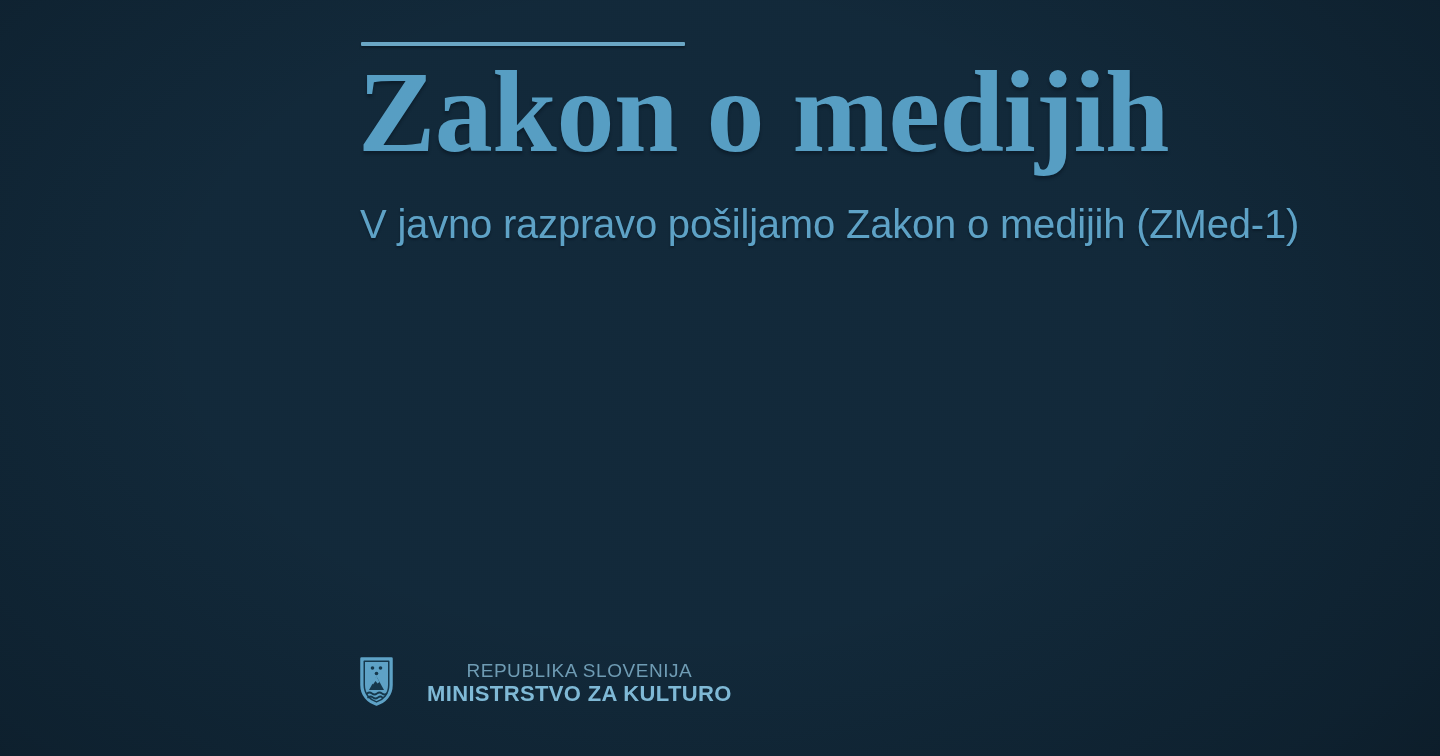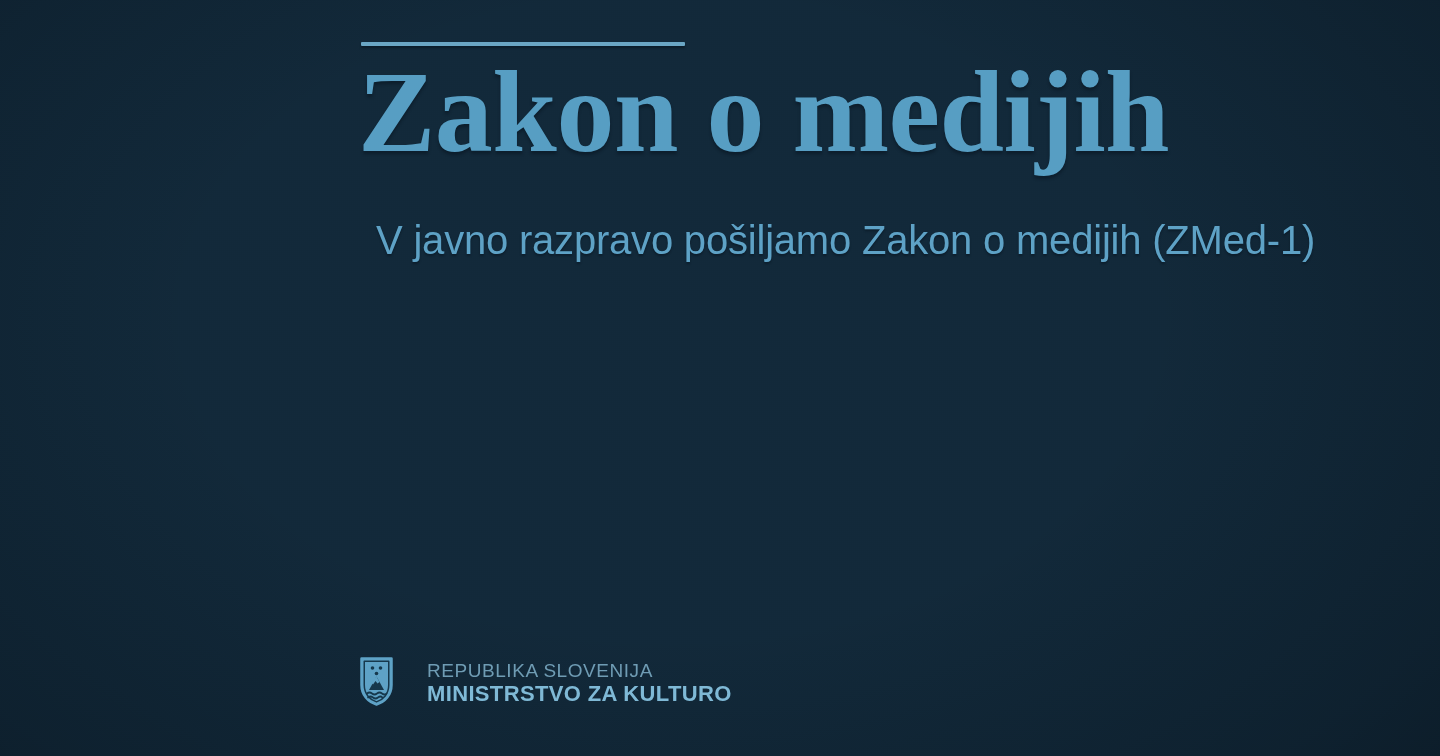--- a/index.html
+++ b/index.html
@@ -75,21 +75,21 @@
     color: #579ec3;
     text-shadow: 0 3px 3px rgba(6,18,28,0.45);
     white-space: nowrap;
   }
 
   
   .subtitle {
     position: absolute;
     left: 360px;
     top: 200px;
-    margin: 16px;
+    margin: 0;
     font-size: 40px;
     font-weight: 400;
     line-height: 1.2;
     letter-spacing: -0.2px;
     color: #5ea2c6;
     text-shadow: 0 2px 2px rgba(6,18,28,0.45);
     white-space: nowrap;
   }
 
   
@@ -121,20 +121,21 @@
   }
 
   
   .logo-lockup {
     position: absolute;
     left: 360px;
     top: 657px;
     display: flex;
     align-items: center;
     gap: 34px;
+    text-align: center;
   }
   .coat-of-arms {
     width: 33px;
     height: 49px;
     display: block;
     flex: 0 0 auto;
   }
   .logo-text {
     display: flex;
     flex-direction: column;

